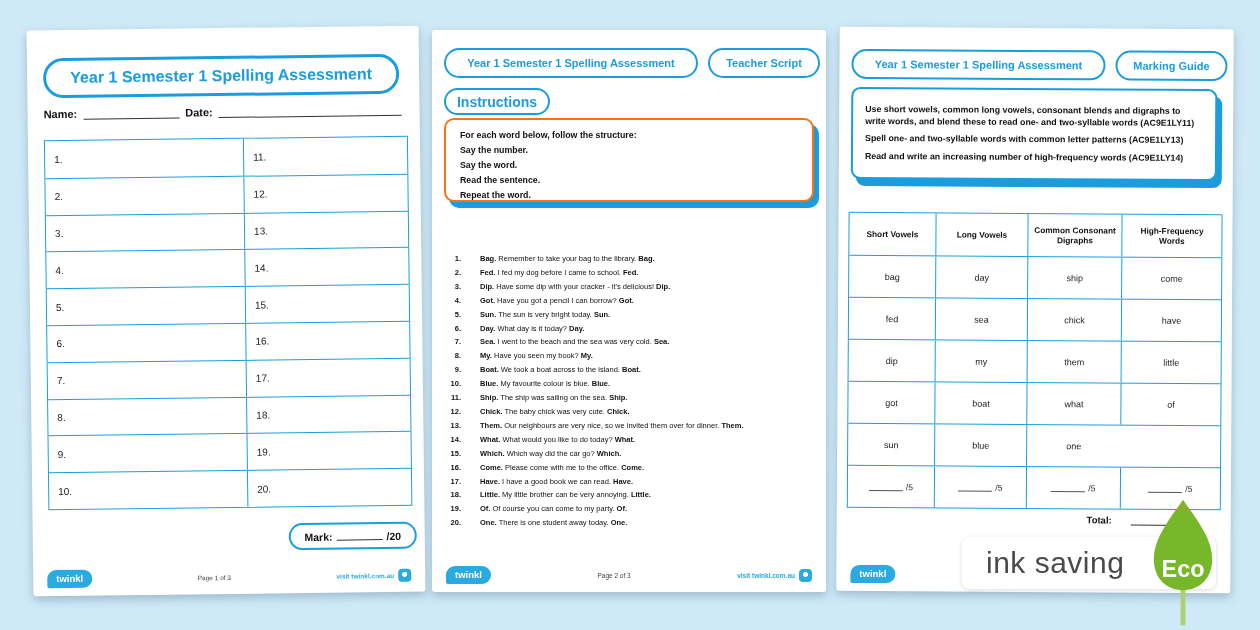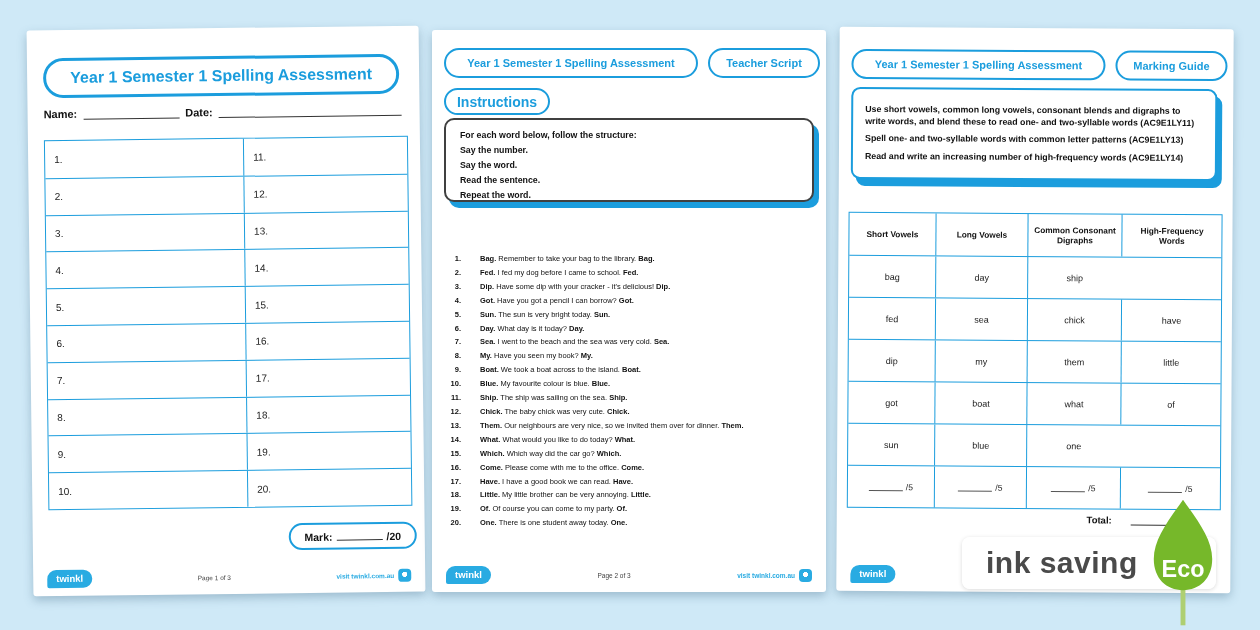--- a/index.html
+++ b/index.html
@@ -79,21 +79,21 @@
 
   
   .instr-tab {
     position: absolute; left: 12px; top: 58px; width: 106px; height: 27px;
     border: 2px solid #1b9ddd; border-radius: 15px; background: #fff; z-index: 2;
     color: #1b9ddd; font-weight: bold; font-size: 14px;
     display: flex; align-items: center; justify-content: center;
   }
   .instr-box {
     position: absolute; left: 12px; top: 88px; width: 370px; height: 84px;
-    border: 2px solid #404040; border-radius: 10px; background: #fff;
+    border: 2px solid #f97316; border-radius: 10px; background: #fff;
     box-shadow: 5px 6px 0 #1b9ddd;
     padding: 8px 14px;
   }
   .instr-line { font-size: 8.8px; font-weight: bold; line-height: 15px; color: #111; }
 
   .script-list { position: absolute; left: 14px; top: 222px; width: 372px; }
   .script-item { display: flex; font-size: 7.5px; line-height: 13.9px; color: #111; }
   .script-item .num { width: 15px; text-align: right; font-weight: bold; flex: none; }
   .script-item .txt { margin-left: 19px; white-space: nowrap; }
 
@@ -128,21 +128,20 @@
   }
   .total-line { width: 56px; border-bottom: 1.2px solid #333; height: 10px; }
 
   
   .eco-card {
     position: absolute; left: 962px; top: 537px; width: 254px; height: 52px;
     background: rgba(255,255,255,.9); border-radius: 8px;
     box-shadow: 0 1px 4px rgba(0,0,0,.15);
     display: flex; align-items: center; padding-left: 24px;
     z-index: 5;
-    font-weight: bold;
   }
   .eco-text { font-size: 30px; color: #4a4a4a; letter-spacing: .5px; }
   .eco-leaf { position: absolute; left: 1146px; top: 497px; width: 74px; height: 131px; z-index: 6; }
 </style>
 </head>
 <body>
 
 <div class="page page1">
   <div class="title-box p1-title">Year 1 Semester 1 Spelling Assessment</div>
 
@@ -413,20 +412,21 @@
     <div class="p3-hrow">
       <div class="p3-cell hcell">Short Vowels</div>
         <div class="p3-cell hcell">Long Vowels</div>
         <div class="p3-cell hcell">Common Consonant Digraphs</div>
         <div class="p3-cell hcell">High-Frequency Words</div>
     </div>
     <div class="p3-row">
         <div class="p3-cell wcell">bag</div>
         <div class="p3-cell wcell">day</div>
         <div class="p3-cell wcell">ship</div>
+        <div class="p3-cell wcell">come</div>
       </div>
       <div class="p3-row">
         <div class="p3-cell wcell">fed</div>
         <div class="p3-cell wcell">sea</div>
         <div class="p3-cell wcell">chick</div>
         <div class="p3-cell wcell">have</div>
       </div>
       <div class="p3-row">
         <div class="p3-cell wcell">dip</div>
         <div class="p3-cell wcell">my</div>

